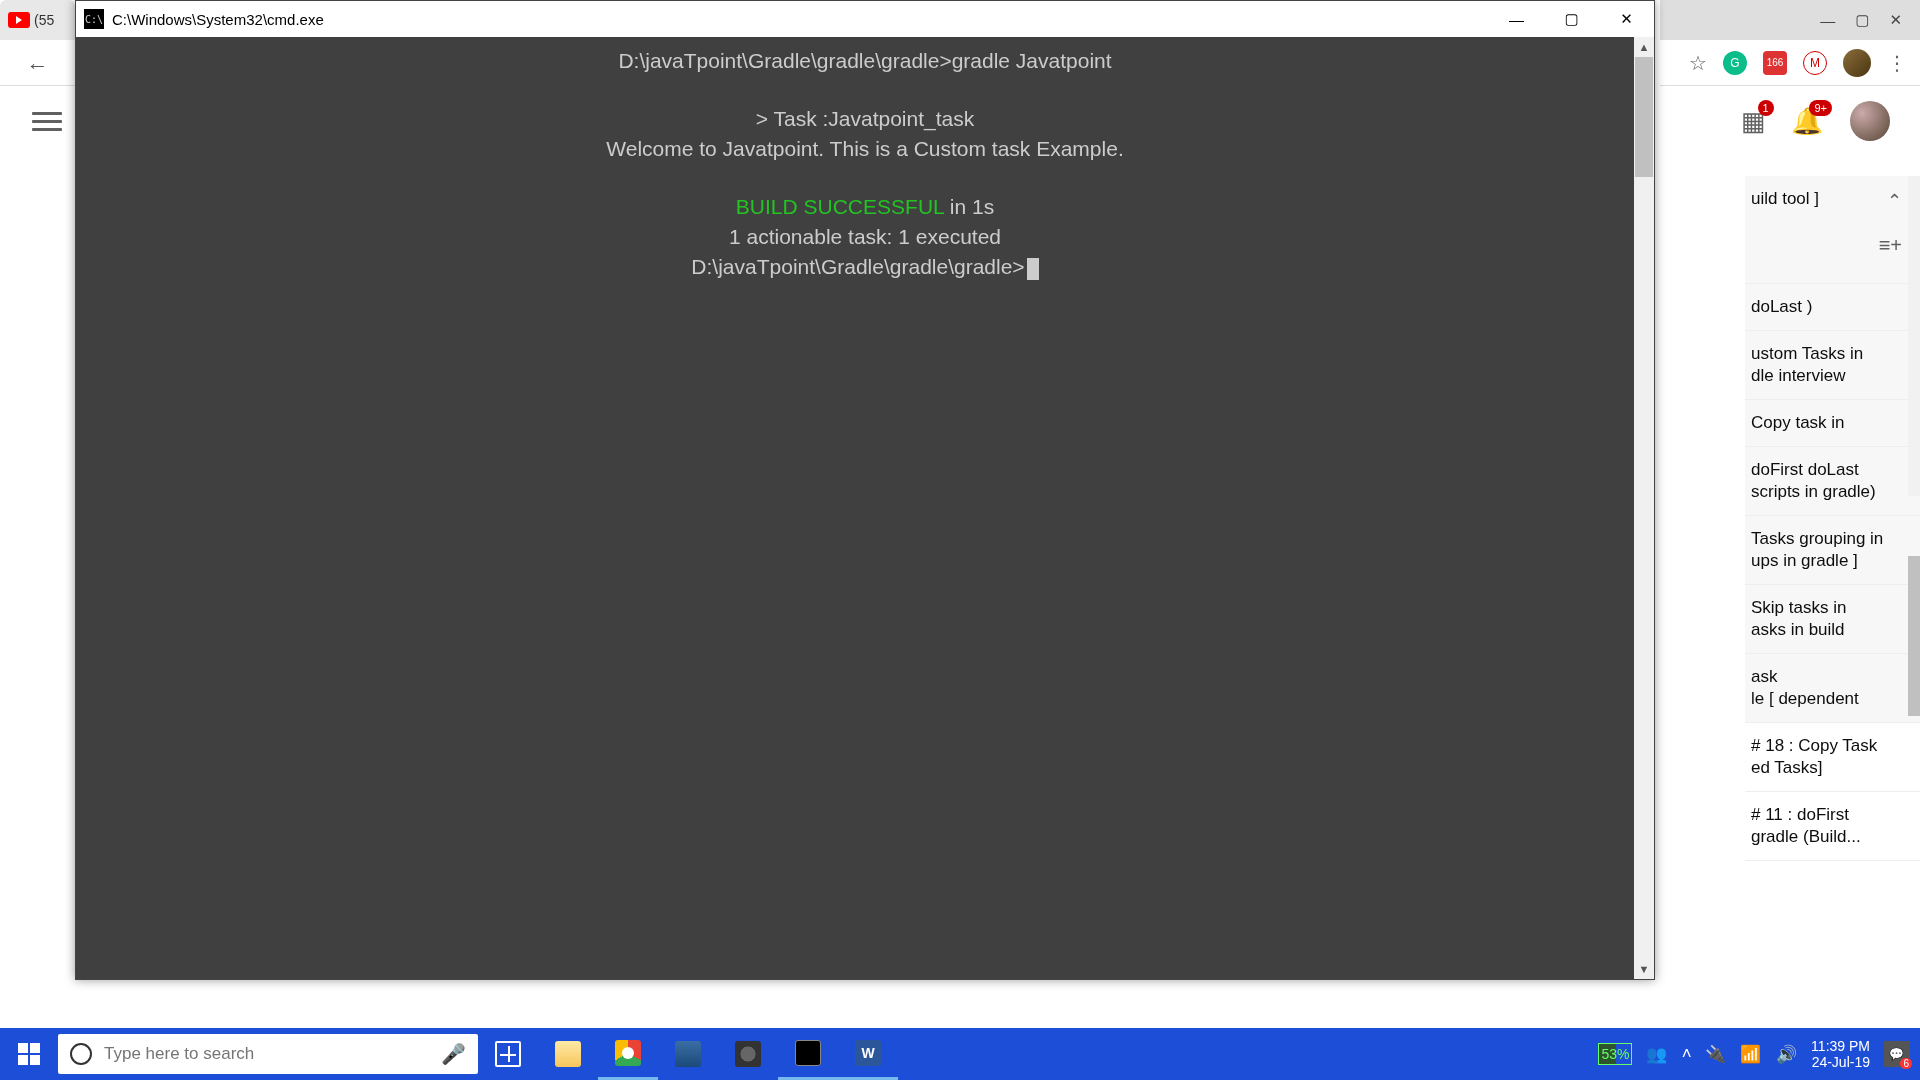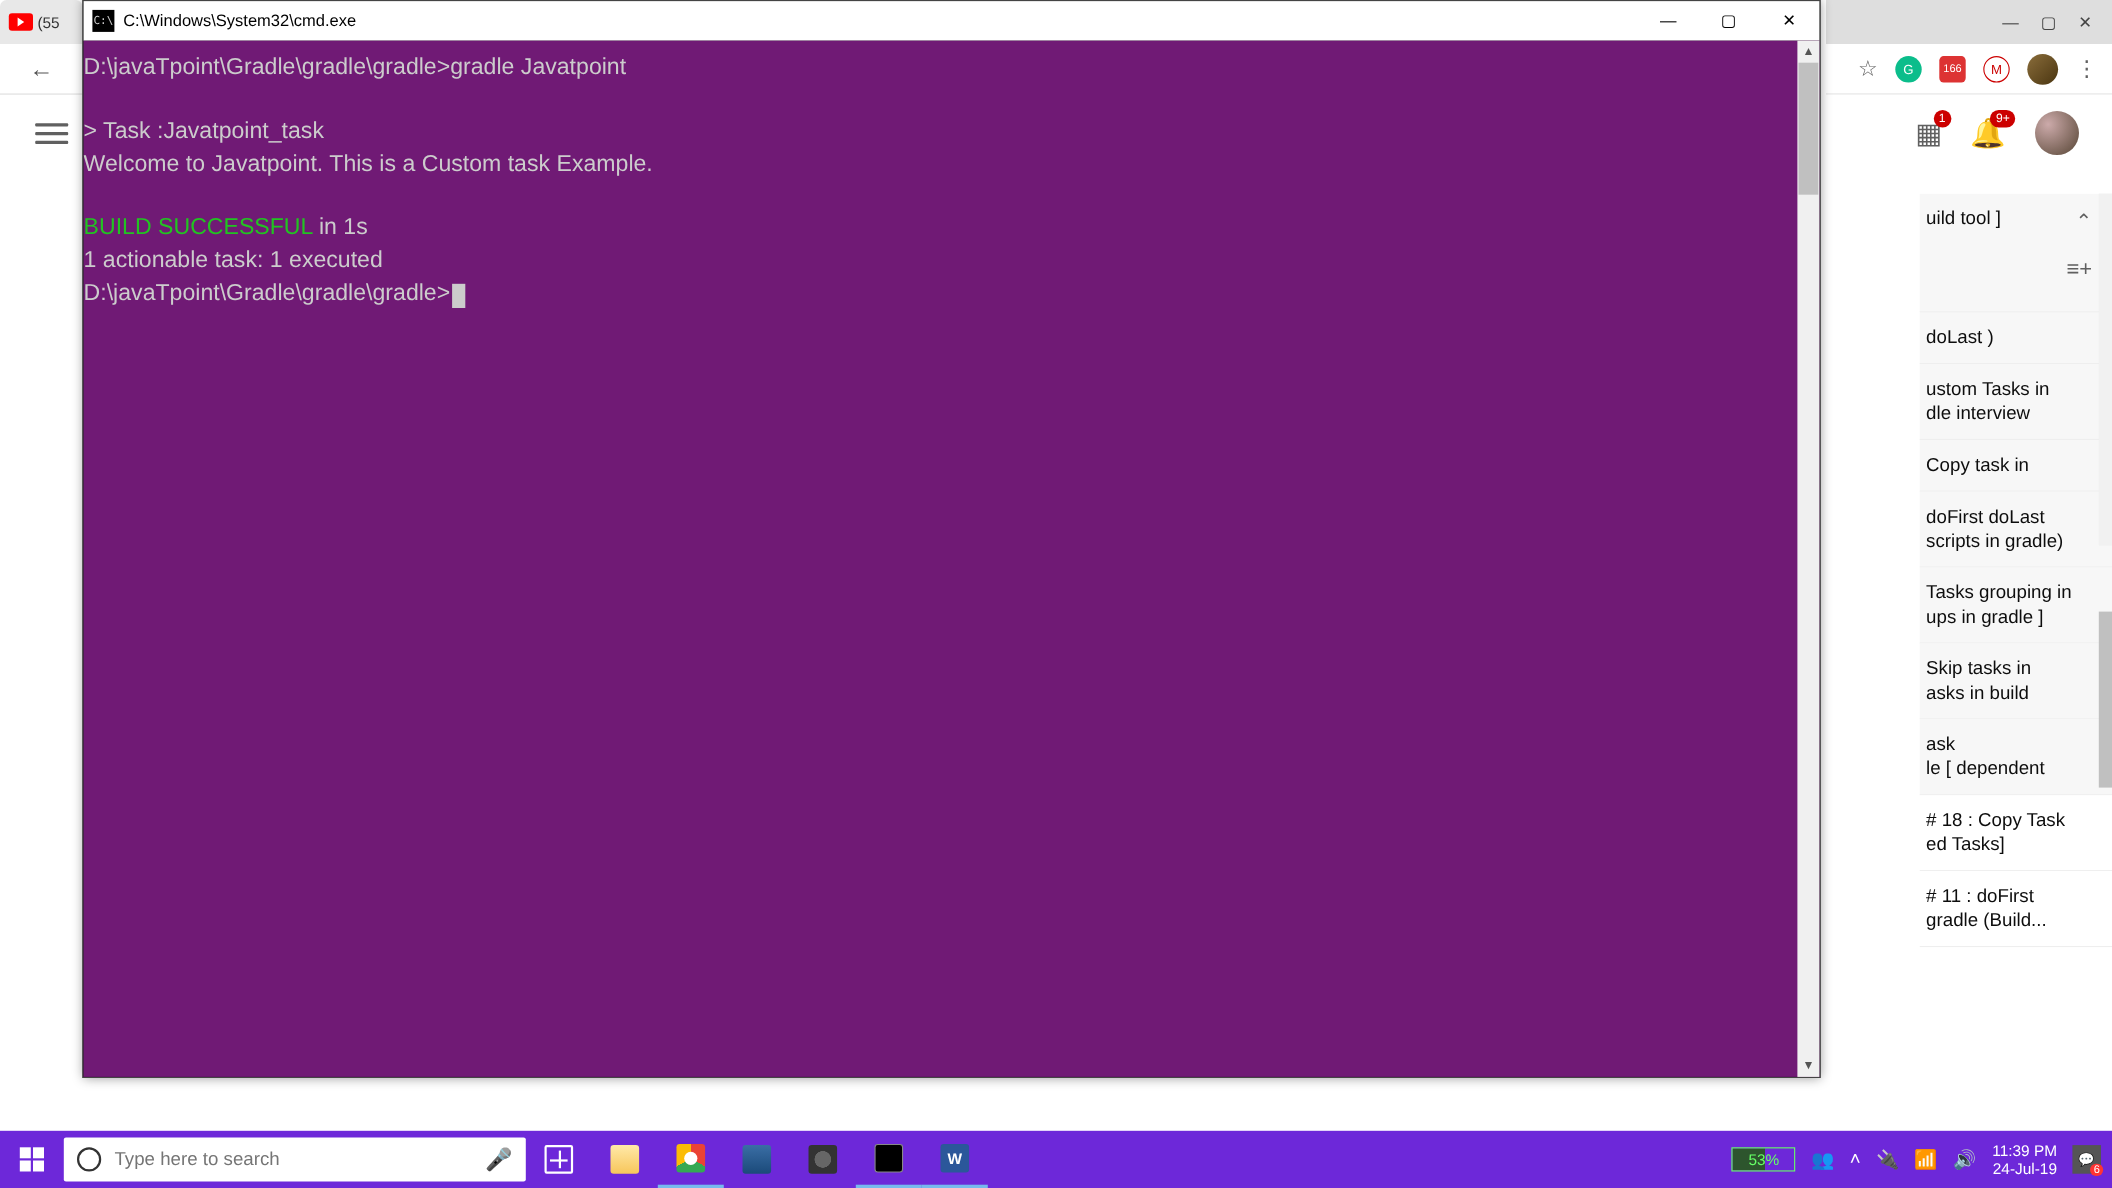--- a/index.html
+++ b/index.html
@@ -44,29 +44,30 @@
     width: 55px;
     display: flex;
     align-items: center;
     justify-content: center;
     font-size: 15px;
     cursor: pointer;
   }
 
   .cmd-body {
     flex: 1;
-    background: #701a75;
+    background: #404040;
     color: #ccc;
     font-family: Consolas, "Courier New", monospace;
     font-size: 21px;
     line-height: 28px;
     padding: 10px 0 0 0;
     white-space: pre;
     overflow: hidden;
     position: relative;
+    text-align: center;
   }
   .cmd-body .green { color: #22c322; }
   .cursor-block {
     display:inline-block;
     width: 12px; height: 22px;
     background:#ccc;
     vertical-align: text-bottom;
     margin-left:2px;
   }
   .cmd-scrollbar {
@@ -145,21 +146,21 @@
   .up-arrow{position:absolute;right:18px;top:14px;font-size:18px;color:#606060;}
   .save-icon{position:absolute;right:18px;top:58px;font-size:20px;color:#606060;}
   
   .yt-scroll{position:absolute;right:0;top:176px;width:12px;height:320px;background:#f1f1f1;}
   .yt-scroll .th{position:absolute;right:0;top:380px;width:12px;height:160px;background:#c0c0c0;}
 
   
   
   .taskbar{
     position:absolute; left:0; right:0; bottom:0; height:52px;
-    background:#6d28d9; color:#fff; display:flex; align-items:center;
+    background:#1d4ed8; color:#fff; display:flex; align-items:center;
   }
   .start{width:58px;height:100%;display:flex;align-items:center;justify-content:center;}
   .winlogo{width:22px;height:22px;display:grid;grid-template-columns:1fr 1fr;grid-template-rows:1fr 1fr;gap:2px;}
   .winlogo span{background:#fff;}
   .search{
     flex: none;
     width: 420px;    height:40px;
     background:#fff; color:#777;
     display:flex; align-items:center; gap:12px;
     padding:0 12px;
@@ -179,21 +180,21 @@
   .mysql{background:linear-gradient(#3a6ea5,#1b4a7a);}
   .gear{background:radial-gradient(circle,#666 40%,#333 42%);}   
   .cmdico{background:#000;border:1px solid #888;}
   .wordico{background:#2b579a;color:#fff;font-weight:bold;display:flex;align-items:center;justify-content:center;font-size:14px;}
   .cortana{width:26px;height:26px;border:2px solid #fff;border-radius:2px;position:relative;}
   .cortana::before,.cortana::after{content:"";position:absolute;background:#fff;}
   .cortana::before{left:3px;right:3px;top:11px;height:2px;}
   .cortana::after{left:11px;top:3px;bottom:3px;width:2px;}
 
   .tray{margin-left:auto;display:flex;align-items:center;gap:14px;padding-right:10px;height:100%;}
-  .battery{padding:0 14px;border:1px solid #6f6;color:#6f6;font-size:14px;height:22px;display:flex;align-items:center;background:linear-gradient(to right,#2d552d 53%,transparent 53%);}
+  .battery{padding:0 2px;border:1px solid #6f6;color:#6f6;font-size:14px;height:22px;display:flex;align-items:center;background:linear-gradient(to right,#2d552d 53%,transparent 53%);}
   .tray .small{font-size:17px;color:#fff;}
   .clock{font-size:14px;text-align:right;line-height:16px;}
   .notif{width:26px;height:26px;background:#555;display:flex;align-items:center;justify-content:center;font-size:12px;position:relative;}
   .notif .cnt{position:absolute;bottom:-2px;right:-2px;background:#f33;font-size:10px;padding:0 3px;border-radius:6px;}
 </style>
 </head>
 <body>
 
 <div class="browser-tab">
   <span class="yt-icon"></span>

